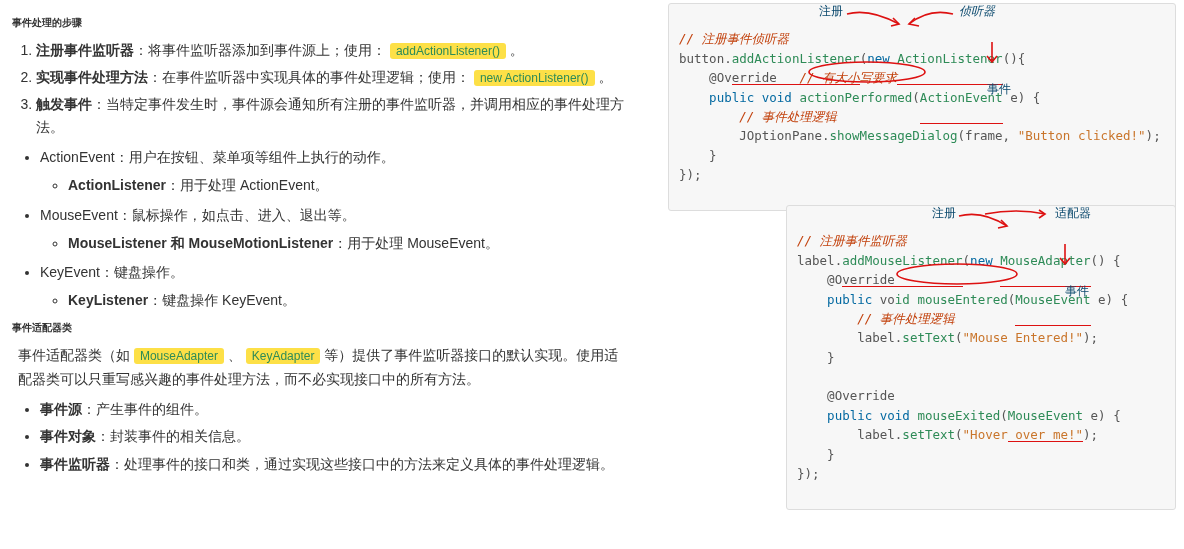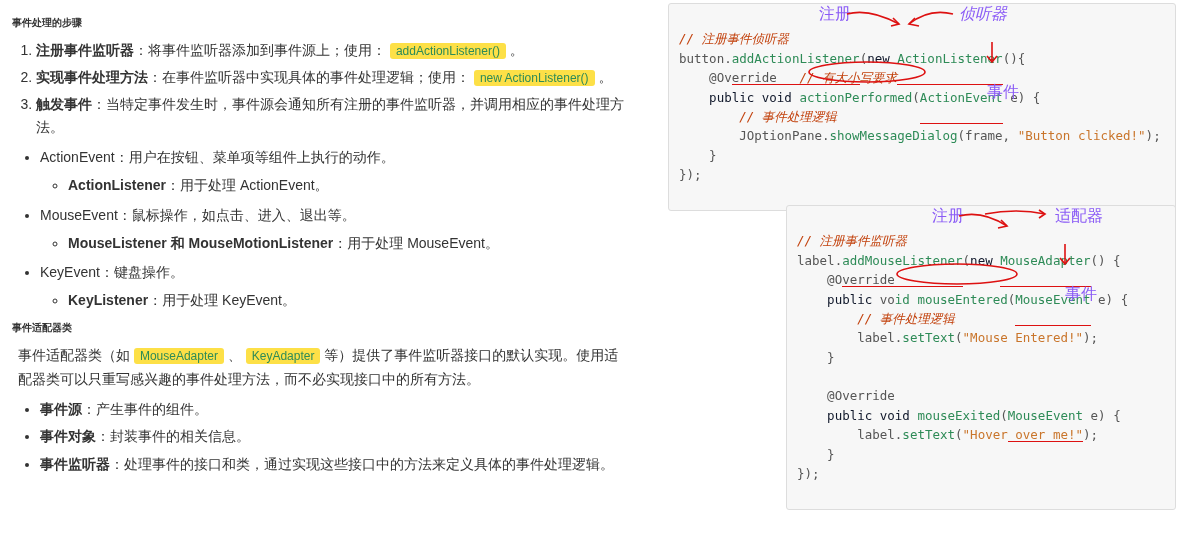--- a/index.html
+++ b/index.html
@@ -48,37 +48,37 @@
     border: 1px solid #ddd;
     border-radius: 3px;
     padding: 6px 10px 6px 10px;
     font-family: "Consolas", "Monaco", monospace;
     font-size: 12.5px;
     line-height: 1.55;
     white-space: pre;
     color: #555;
   }
   .code-snippet .cm { color: #c2410c; font-style: italic; }
-  .code-snippet .kw { color: #0f172a; margin-top: 48px; }
+  .code-snippet .kw { color: #0369a1; margin-top: 48px; }
   .code-snippet .fn { color: #2e8b57; }
   .code-snippet .ty { color: #2e8b57; }
   .code-snippet .st { color: #c9752b; }
 
   .snippet1 { top: 3px; right: 8px; width: 508px; }
   .snippet2 { top: 205px; right: 8px; width: 390px; }
 
   .anno-layer {
     position: absolute;
     pointer-events: none;
   }
   .anno-text {
     position: absolute;
-    color: #8b5cf6;
+    color: #0c4a6e;
     font-family: -apple-system, "PingFang SC", "Microsoft YaHei", sans-serif;
-    font-size: 16px;
+    font-size: 12px;
     font-style: normal;
     white-space: nowrap;
   }
   .anno-svg { position: absolute; top: 0; left: 0; overflow: visible; }
   .anno-svg path, .anno-svg ellipse, .anno-svg line {
     stroke: #d11;
     stroke-width: 1.6;
     fill: none;
   }
   .underline { border-bottom: 1.6px solid #d11; padding-bottom: 18px; }
@@ -100,21 +100,21 @@
           <li><strong>ActionListener</strong><span>：用于处理 ActionEvent。</span></li>
         </ul>
     </li>
     <li><span>MouseEvent：鼠标操作，如点击、进入、退出等。</span>
       <ul>
           <li><strong>MouseListener 和 MouseMotionListener</strong><span>：用于处理 MouseEvent。</span></li>
         </ul>
     </li>
     <li><span>KeyEvent：键盘操作。</span>
       <ul>
-          <li><strong>KeyListener</strong><span>：用于处理 KeyEvent。</span></li>
+          <li><strong>KeyListener</strong><span>：键盘操作 KeyEvent。</span></li>
         </ul>
     </li>
   </ul>
 
   <h4>事件适配器类</h4>
   <p class="body-text">
     <span>事件适配器类（如 </span><span class="code-inline">MouseAdapter</span> <span>、</span> <span class="code-inline">KeyAdapter</span><span> 等）提供了事件监听器接口的默认实现。使用适配器类可以只重写感兴趣的事件处理方法，而不必实现接口中的所有方法。</span>
   </p>
   <ul>
     <li><strong>事件源</strong><span>：产生事件的组件。</span></li>

